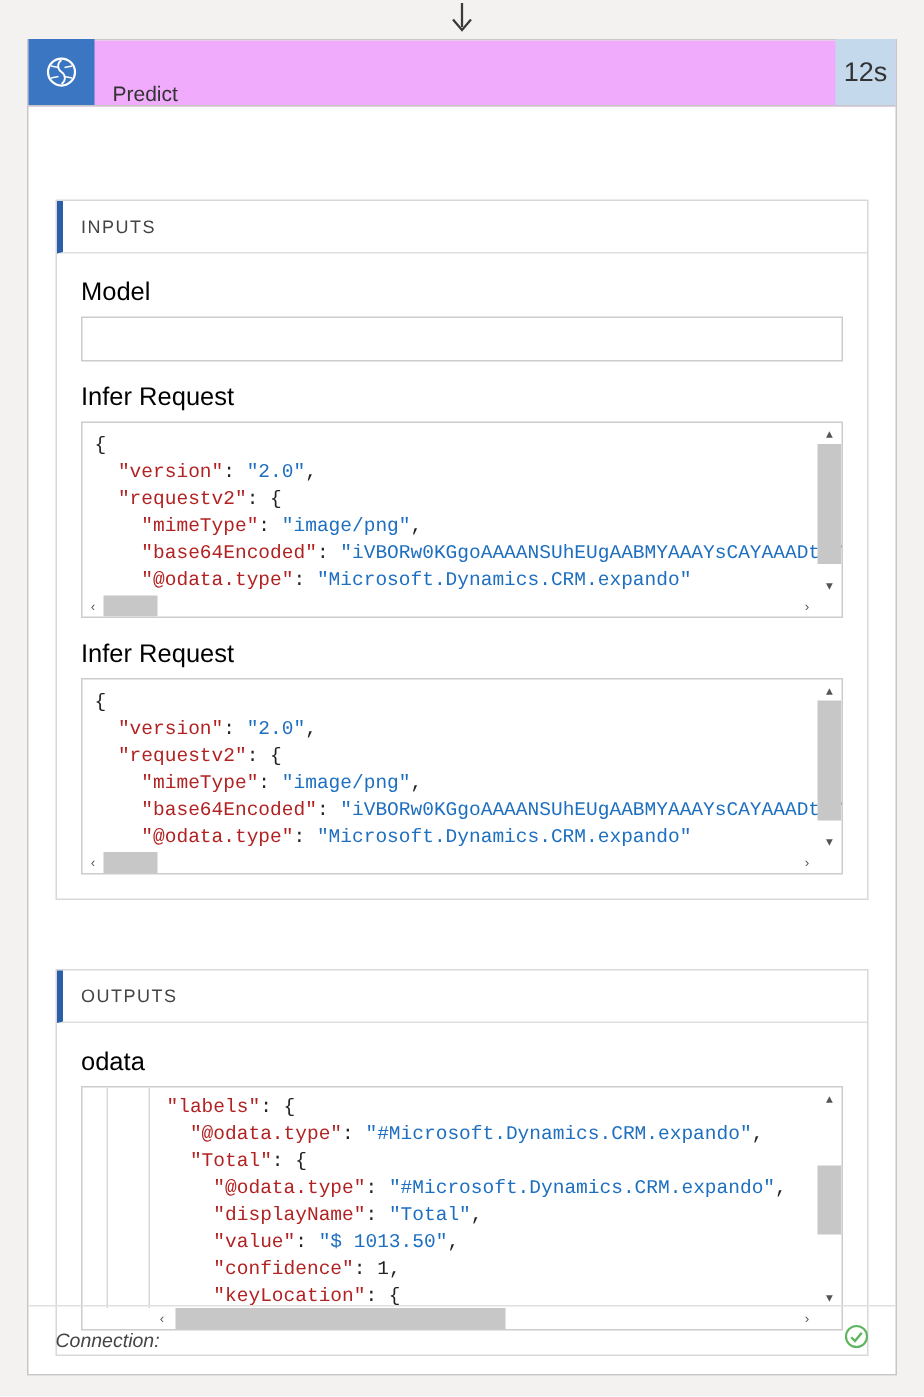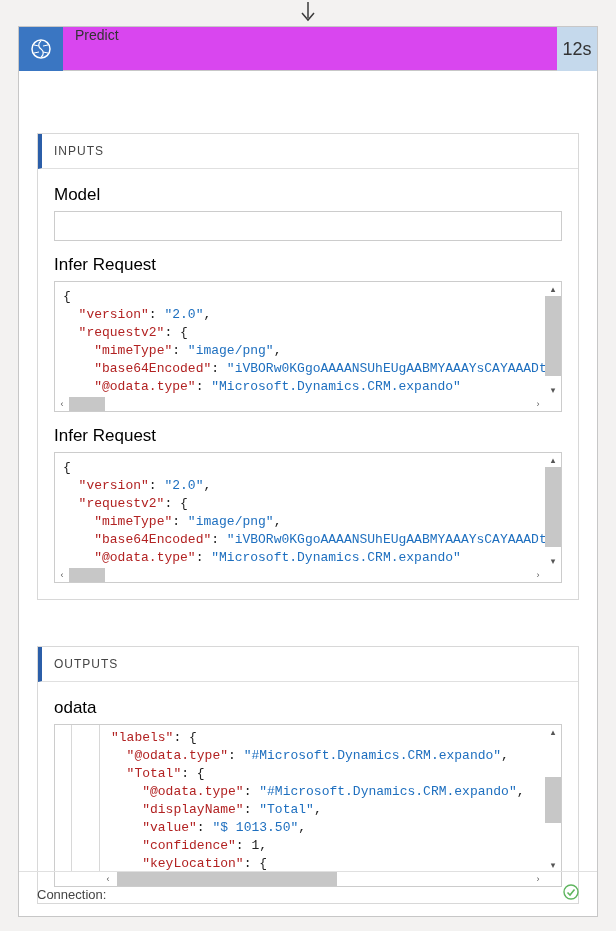--- a/index.html
+++ b/index.html
@@ -21,24 +21,24 @@
     .card {
       position: absolute;
       left: 18px;
       right: 18px;
       top: 26px;
       bottom: 14px;
       background: #fff;
       border: 1px solid #c7c7c7;
     }
     .card-header {
-      background: #d946ef;
+      background: #f0abfc;
       height: 44px;
       display: flex;
-      align-items: flex-start;
+      align-items: flex-end;
       border-bottom: 1px solid #c7c7c7;
     }
     .action-icon {
       width: 44px;
       height: 44px;
       background: #3a76c2;
       display: flex;
       align-items: center;
       justify-content: center;
       flex-shrink: 0;
@@ -188,20 +188,21 @@
       background: #d8d8d8;
     }
     .card-footer {
       position: absolute;
       left: 0; right: 0; bottom: 0;
       border-top: 1px solid #e0e0e0;
       padding: 12px 18px;
       display: flex;
       align-items: center;
       justify-content: space-between;
+      font-style: italic;
     }
     .footer-label {
       font-size: 13px;
       color: #444;
     }
     .success-icon {
       width: 16px; height: 16px;
     }
   </style>
 </head>

